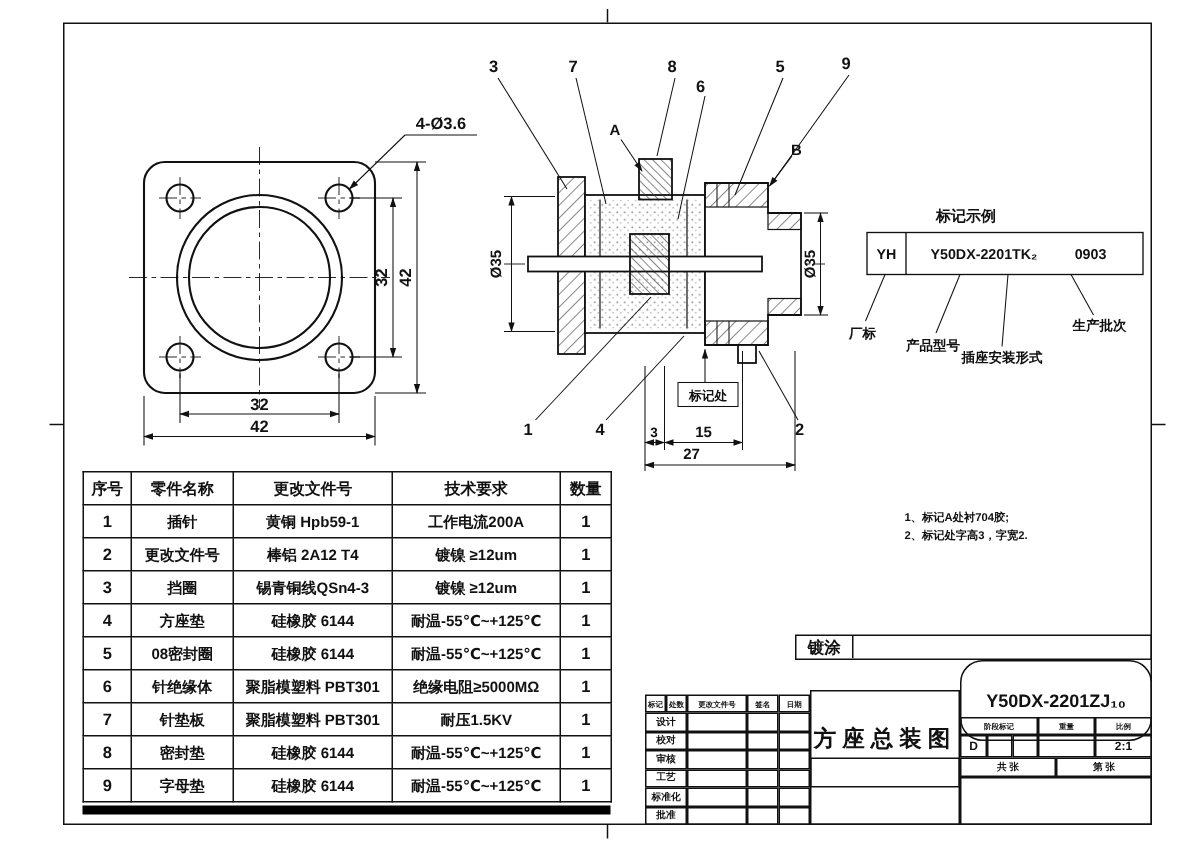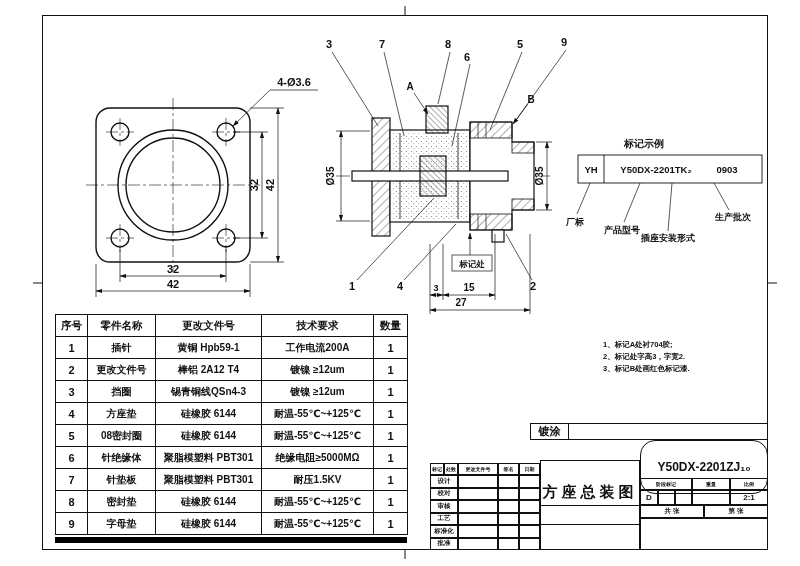--- a/index.html
+++ b/index.html
@@ -281,21 +281,20 @@
           <td class="num">1</td>
         </tr>
   </tbody>
     </table>
 
   <div class="blackbar"></div>
 
   <div class="technotes">
     <div class="tn-item">1、标记A处衬704胶;</div>
     <div class="tn-item">2、标记处字高3，字宽2.</div>
-    <div class="tn-item">3、标记B处画红色标记漆.</div>
   </div>
 
   <div class="c" style="left:530px;top:423px;width:238px;height:17px;justify-content:flex-start;">
     <div style="width:37px;height:100%;border-right:1px solid #111;display:flex;align-items:center;justify-content:center;font-size:11px;font-weight:700;">镀涂</div>
   </div>
 
   <div class="c" style="left:540px;top:440px;width:100px;height:65px;font-size:15px;font-weight:700;letter-spacing:4px;margin-top:20px;">方座总装图</div>
   <div class="c" style="left:540px;top:505px;width:100px;height:45px;"></div>
 
   <div class="c" style="left:640px;top:440px;width:128px;height:54px;font-size:12px;font-weight:700;border-radius:15px;">Y50DX-2201ZJ₁₀</div>

